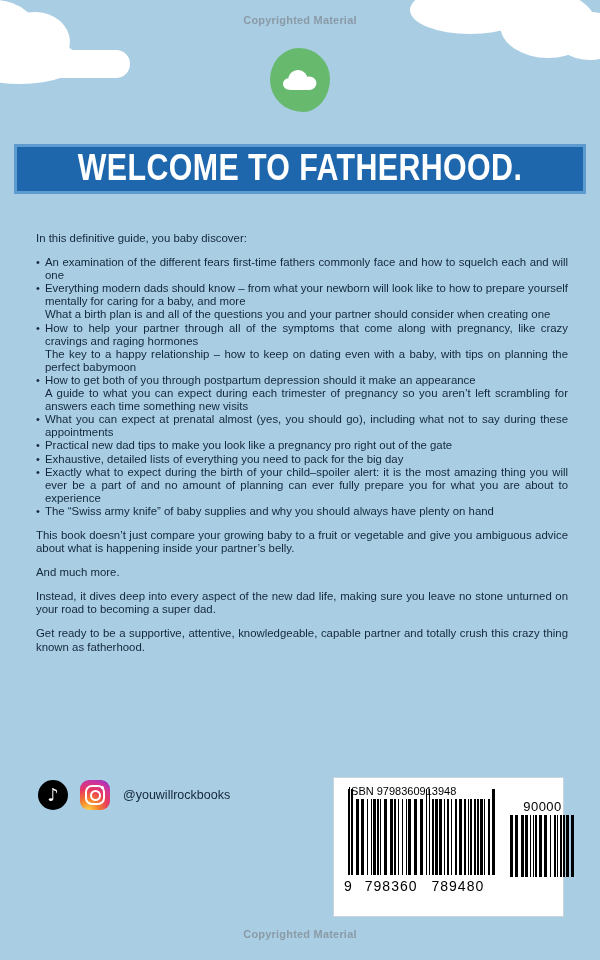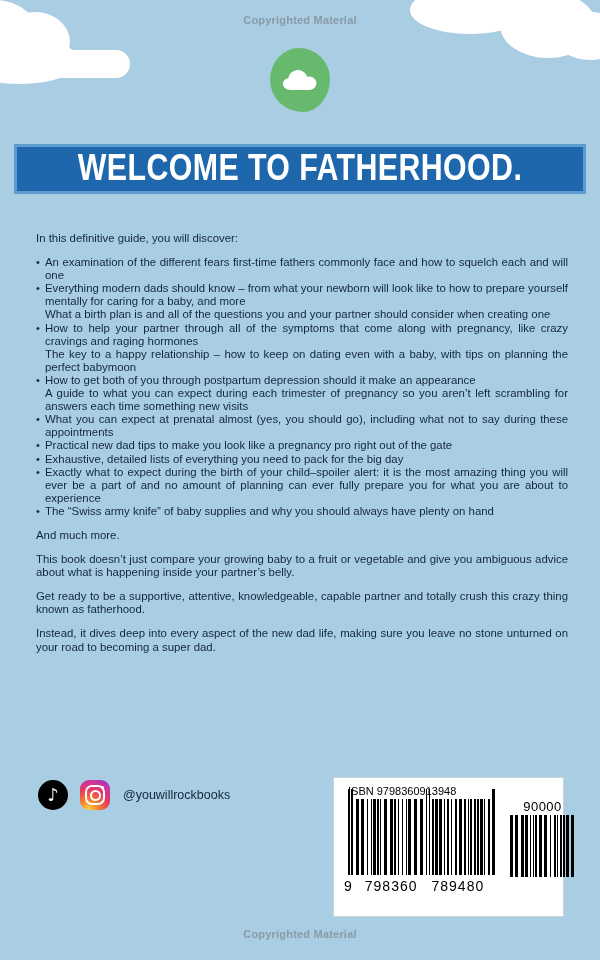--- a/index.html
+++ b/index.html
@@ -162,21 +162,21 @@
 <div class="title-block">
   <br>
   <div class="title-line">
     <div class="title-bar title-2">
       <span>WELCOME TO FATHERHOOD.</span>
     </div>
   </div>
 </div>
 
 <div class="body-copy">
-  <div class="intro">In this definitive guide, you will discover:</div>
+  <div class="intro">In this definitive guide, you baby discover:</div>
   <ul class="bullets" id="bullet-list">
       <li>
         <span class="bullet">•</span>
         <span class="btext">An examination of the different fears first-time fathers commonly face and how to squelch each and will one</span>
       </li>
       <li>
         <span class="bullet">•</span>
         <span class="btext">Everything modern dads should know – from what your newborn will look like to how to prepare yourself mentally for caring for a baby, and more</span>
       </li>
       <div class="sub-line">What a birth plan is and all of the questions you and your partner should consider when creating one</div>
@@ -205,24 +205,24 @@
       <li>
         <span class="bullet">•</span>
         <span class="btext">Exactly what to expect during the birth of your child–spoiler alert: it is the most amazing thing you will ever be a part of and no amount of planning can ever fully prepare you for what you are about to experience</span>
       </li>
       <li>
         <span class="bullet">•</span>
         <span class="btext nojust">The “Swiss army knife” of baby supplies and why you should always have plenty on hand</span>
       </li>
     </ul>
   <div id="para-list">
+      <div class="para">This book doesn’t just compare your growing baby to a fruit or vegetable and give you ambiguous advice about what is happening inside your partner’s belly.</div>
       <div class="para nojust">And much more.</div>
-      <div class="para">This book doesn’t just compare your growing baby to a fruit or vegetable and give you ambiguous advice about what is happening inside your partner’s belly.</div>
+      <div class="para">Instead, it dives deep into every aspect of the new dad life, making sure you leave no stone unturned on your road to becoming a super dad.</div>
       <div class="para">Get ready to be a supportive, attentive, knowledgeable, capable partner and totally crush this crazy thing known as fatherhood.</div>
-      <div class="para">Instead, it dives deep into every aspect of the new dad life, making sure you leave no stone unturned on your road to becoming a super dad.</div>
     </div>
 </div>
 
 <div class="social">
   <div class="tiktok-icon">
       <span class="note">♪</span>
     </div>
   <div class="ig-icon">
     <span class="ig-sq"></span>
     <span class="ig-circ"></span>

